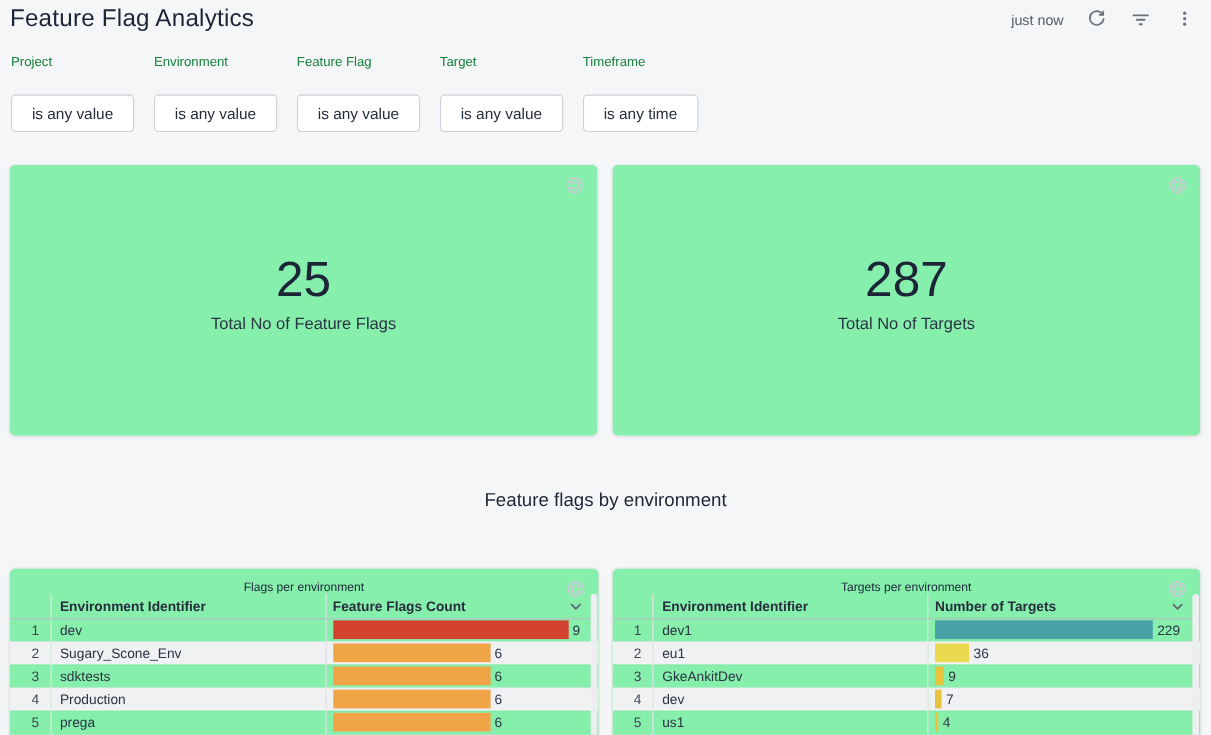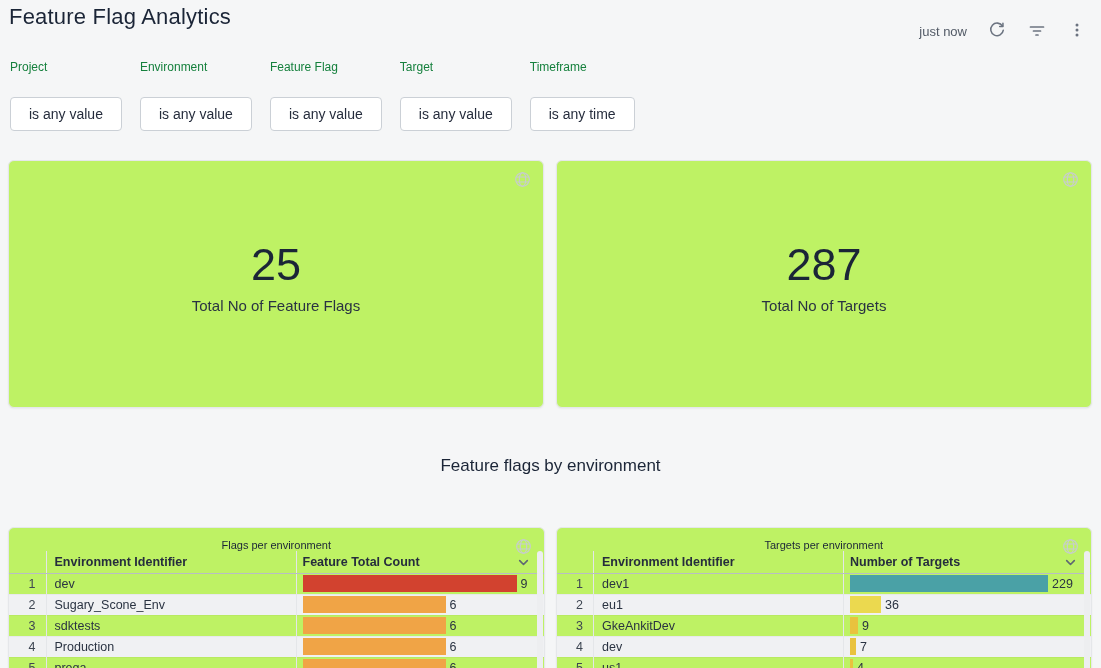--- a/index.html
+++ b/index.html
@@ -7,37 +7,37 @@
   body {
     background:#F5F6F7;
     font-family:"Liberation Sans", sans-serif;
     color:#1B2537;
   }
   .page { width:1101px; height:668px; overflow:hidden; position:relative; }
 
   
   .topbar { display:flex; justify-content:space-between; align-items:flex-start; padding:4px 14px 0 9px; }
   .page-title { font-size:22px; font-weight:500; color:#1B2537; letter-spacing:.2px; }
-  .topbar-right { display:flex; align-items:center; gap:20px; margin-top:17px; }
+  .topbar-right { display:flex; align-items:center; gap:20px; margin-top:4px; }
   .updated { font-size:13px; color:#525A66; }
   .icon-btn { background:none; border:none; cursor:pointer; width:20px; height:20px; display:flex; align-items:center; justify-content:center; padding:0; }
 
   
   .filters { display:flex; gap:18px; padding:0 0 0 10px; margin-top:19px; }
   .filter-group { display:flex; flex-direction:column; }
   .filter-label { font-size:12px; color:#15803d; margin-bottom:23px; }
   .filter-btn {
     background:#fff; border:1px solid #CBD0D6; border-radius:4px;
     height:34px; padding:0 18px; font-size:14px; color:#262D3D;
     font-family:"Liberation Sans", sans-serif; cursor:pointer;
   }
 
   
   .card {
-    background:#bef264; border:1px solid #E5E7EA; border-radius:6px;
+    background:#86efac; border:1px solid #E5E7EA; border-radius:6px;
     box-shadow:0 1px 2px rgba(0,0,0,.05); position:relative;
   }
   .globe { position:absolute; top:10px; right:12px; line-height:0; }
 
   
   .kpis { display:flex; gap:12px; margin:29px 9px 0 8px; }
   .kpi-card { flex:1; height:248px; display:flex; flex-direction:column; align-items:center; justify-content:center; }
   .kpi-value { font-size:45px; font-weight:500; color:#1B2537; transform:translateY(-8px); }
   .kpi-label { font-size:15px; color:#2A3342; margin-top:6px; transform:translateY(-8px); }
 
@@ -162,21 +162,21 @@
           <table>
             <colgroup>
               <col class="c-num">
               <col class="c-id">
               <col>
             </colgroup>
             <thead>
               <tr>
                 <th class="th-num"></th>
                 <th class="th-id">Environment Identifier</th>
-                <th class="th-bar"><span>Feature Total Count</span><span class="chev"><svg width="13" height="13" viewBox="0 0 12 12" fill="none" stroke="#5E6773" stroke-width="1.5" stroke-linecap="round" stroke-linejoin="round">
+                <th class="th-bar"><span>Feature Flags Count</span><span class="chev"><svg width="13" height="13" viewBox="0 0 12 12" fill="none" stroke="#5E6773" stroke-width="1.5" stroke-linecap="round" stroke-linejoin="round">
                       <path d="M2.5 4.3 L6 7.8 L9.5 4.3"></path>
                     </svg></span></th>
               </tr>
             </thead>
             <tbody>
               <tr>
                 <td class="td-num">1</td>
                 <td class="td-id">dev</td>
                 <td class="td-bar">
                   <div class="bar-wrap">

